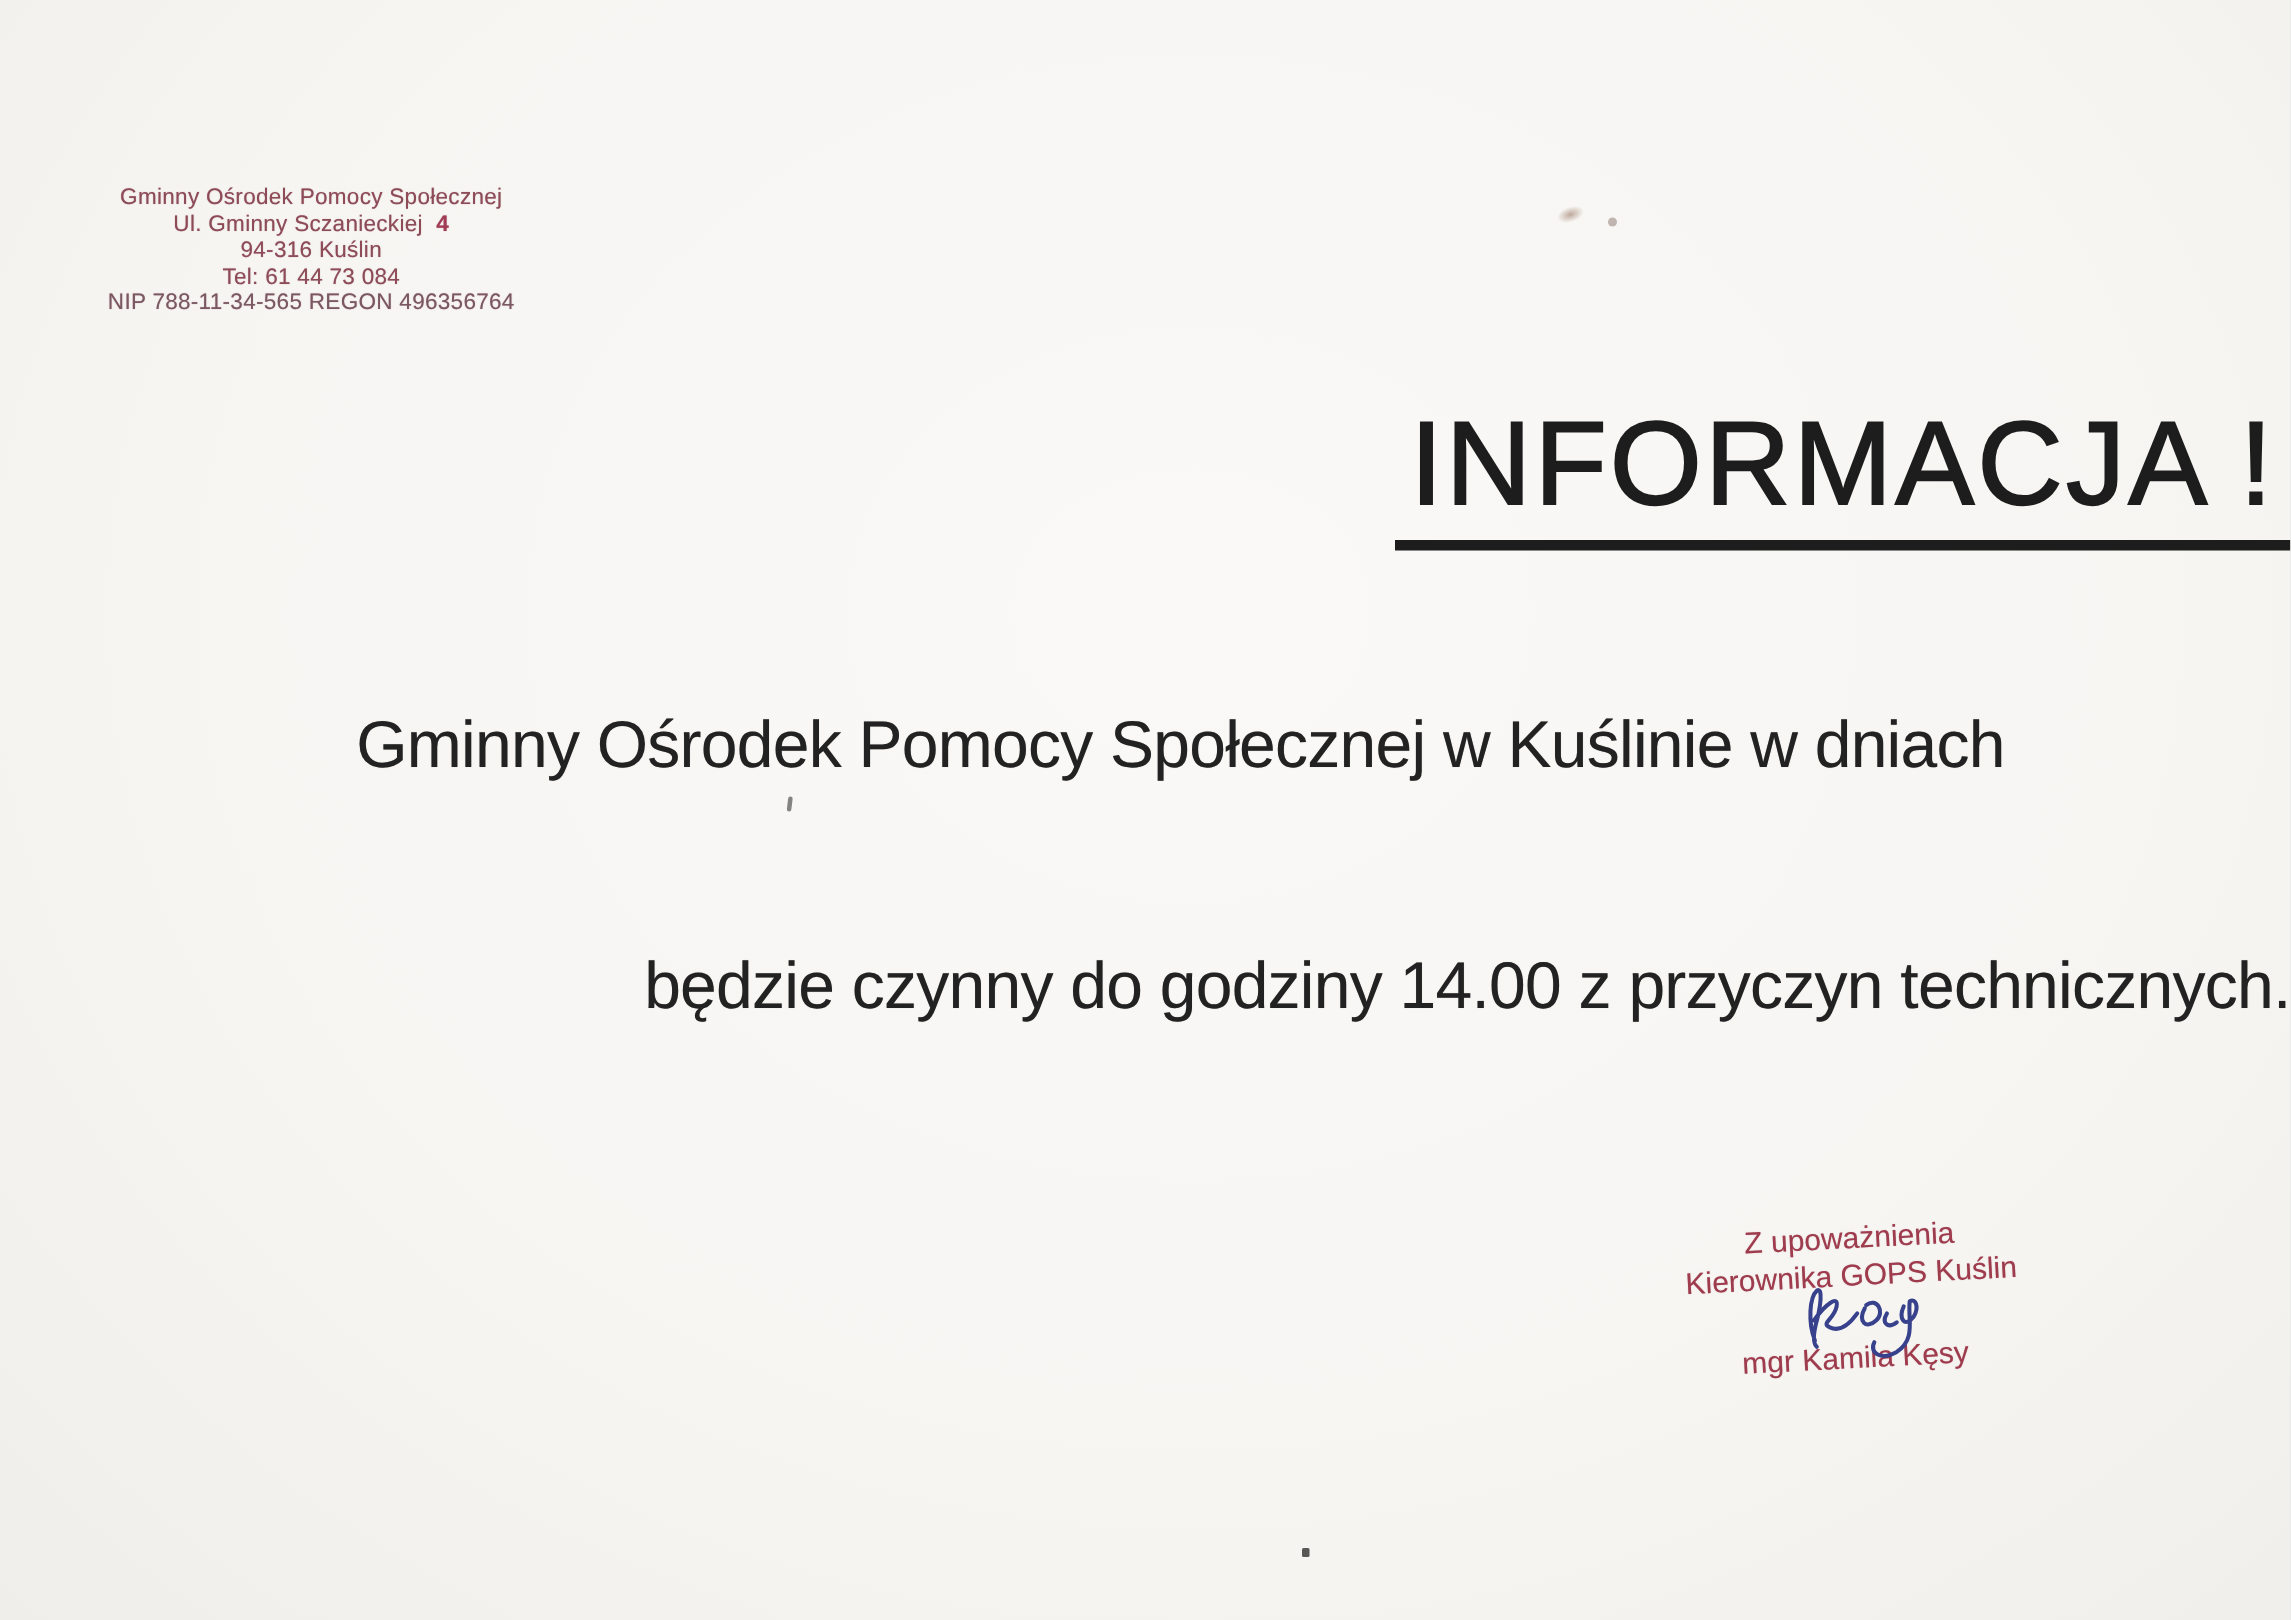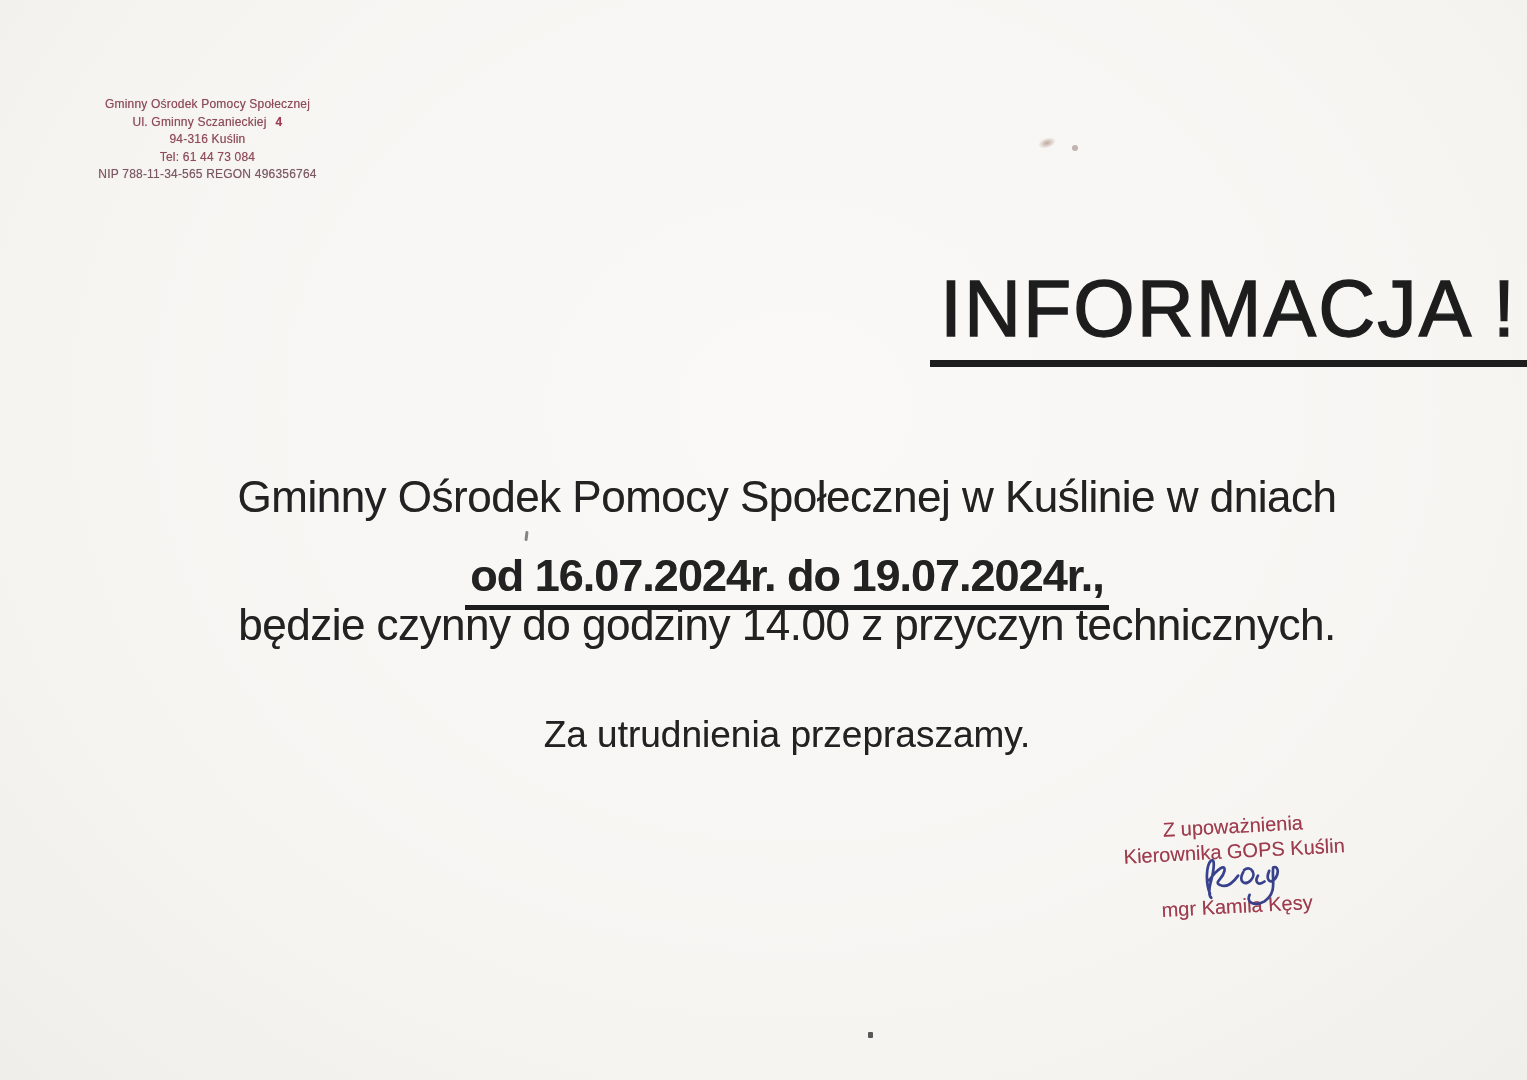--- a/index.html
+++ b/index.html
@@ -14,24 +14,24 @@
     overflow: hidden;
     background:
       radial-gradient(ellipse at 52% 38%, #faf9f7 0%, #f6f5f2 62%, #efeeeb 100%);
     color: #1f1f1f;
   }
 
   
   .office-stamp {
     position: absolute;
     left: 55px;
-    top: 96px;
+    top: 123px;
     width: 305px;
     text-align: center;
-    font-size: 12px;
+    font-size: 15px;
     line-height: 17.5px;
     color: #8d4a57;
     text-shadow: 0 0 0.7px rgba(141, 74, 87, 0.55);
     letter-spacing: 0.2px;
   }
   .office-stamp .house-number {
     font-weight: bold;
     color: #a23a54;
     margin-left: 9px;
   }
@@ -69,21 +69,21 @@
   .line1 { top: 472px; font-size: 44px; letter-spacing: -0.5px; }
   .line2-row { top: 550px; }
   .line2-text {
     display: inline-block;
     font-size: 45px;
     font-weight: 700;
     letter-spacing: -1px;
     border-bottom: 5px solid #1d1d1d;
     padding: 0 5px 3px 5px;
   }
-  .line3 { top: 600px; font-size: 44px; letter-spacing: -0.5px; }
+  .line3 { top: 633px; font-size: 44px; letter-spacing: -0.5px; text-align: right; }
   .line4 { top: 714px; font-size: 37px; }
 
   
   .auth-stamp {
     position: absolute;
     left: 1098px;
     top: 814px;
     width: 274px;
     text-align: center;
     font-size: 20px;
@@ -144,25 +144,21 @@
   <div class="artifact smudge-blob"></div>
   <div class="artifact smudge-dot"></div>
   <div class="artifact stray-tick"></div>
   <div class="artifact bottom-speck"></div>
 
   <div class="title-row">
     <span class="title-text">INFORMACJA !</span>
   </div>
 
   <div class="body-line line1">Gminny Ośrodek Pomocy Społecznej w Kuślinie w dniach</div>
-  <div class="body-line line2-row">
-    <span class="line2-text">od 16.07.2024r. do 19.07.2024r.,</span>
-  </div>
   <div class="body-line line3">będzie czynny do godziny 14.00 z przyczyn technicznych.</div>
-  <div class="body-line line4">Za utrudnienia przepraszamy.</div>
 
   <div class="auth-stamp">
     <div>Z upoważnienia</div>
     <div>Kierownika GOPS Kuślin</div>
     <svg class="signature" viewBox="0 0 100 60">
       <path d="M14 40 C10 28 12 12 17 8 C21 6 19 18 15 30 C13 37 13 42 15 44
                M14 27 C22 17 31 11 29 19 C27 27 18 29 24 32 C31 36 38 29 42 24
                M47 21 C42 29 47 35 54 29 C60 24 55 14 48 19
                M61 25 C57 31 61 35 67 31
                M72 21 C68 29 72 35 78 28 C82 22 80 16 76 18

